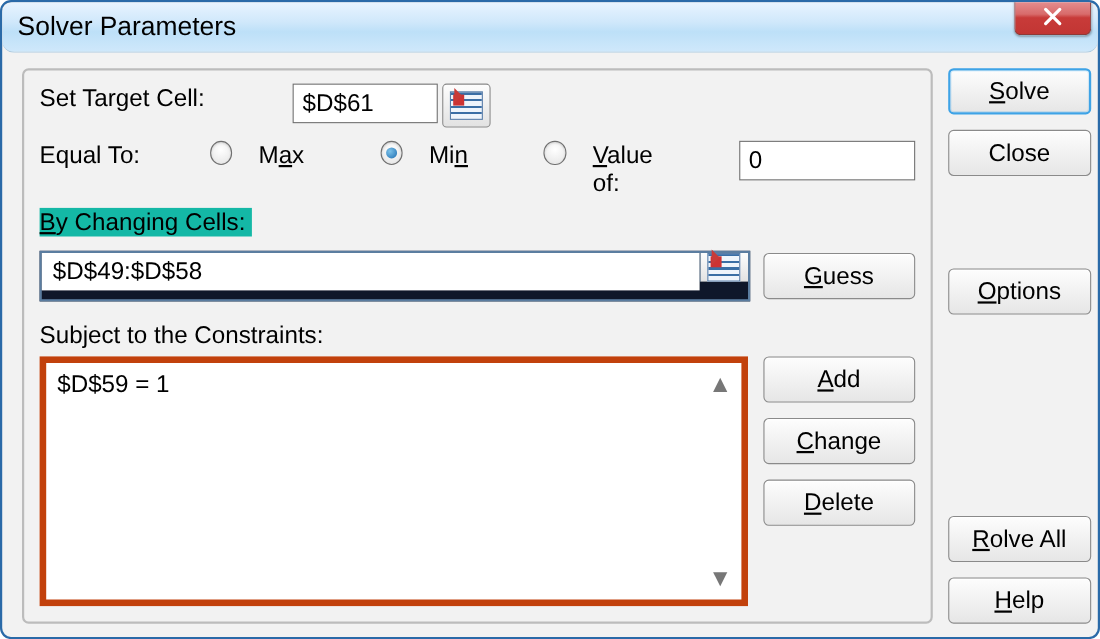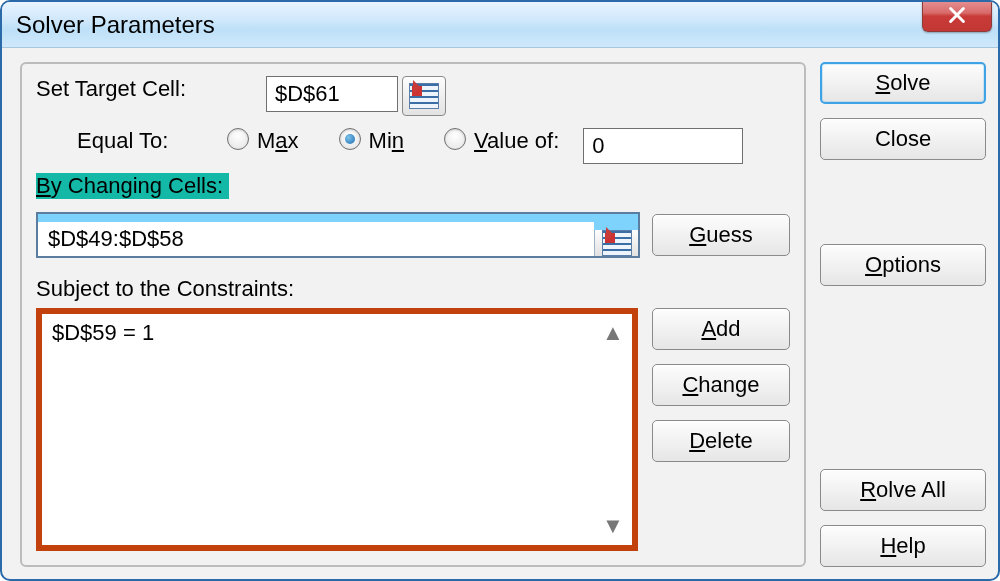--- a/index.html
+++ b/index.html
@@ -24,20 +24,21 @@
     overflow: hidden;
   }
   .titlebar {
     height: 46px;
     background: linear-gradient(to bottom, #e8f4ff 0%, #d0e8fb 40%, #bde0f8 60%, #cfe8fb 100%);
     border-bottom: 1px solid #a7c7de;
     display: flex;
     align-items: center;
     padding: 0 6px 0 14px;
     position: relative;
+    border-radius: 11px;
   }
   .titlebar .title {
     color: #000;
     font-size: 24px;
   }
   .close-btn {
     position: absolute;
     right: 6px;
     top: -4px;
     width: 70px;
@@ -165,23 +166,23 @@
   }
   .changing-row {
     display: flex;
     align-items: center;
     gap: 12px;
     margin-top: 10px;
   }
   .changing-input-wrap {
     flex: 1;
     display: flex;
-    align-items: flex-end;
+    align-items: flex-start;
     border: 2px solid #5b7da0;
-    background: #7dd3fc;
+    background: #0f172a;
     height: 46px;
   }
   .changing-input-wrap input {
     flex:1; border:none; font-size:22px; padding:4px 10px; color:#000; background:#fff;
   }
   .changing-input-wrap .range-btn {
     border: none;
     border-left: 1px solid #9db2c6;
     border-radius: 0;
     height: auto;
@@ -249,21 +250,21 @@
       <div class="left-panel">
 
         <div class="row">
           <span class="label" style="width:230px">Set Target Cell:</span>
           <input class="input" style="width: 132px;" value="$D$61">
           <div class="range-btn">
             <div class="range-icon"></div>
           </div>
         </div>
 
-        <div class="row" style="gap:0;margin-left:41px;">
+        <div class="row" style="gap:16px;">
           <span class="label" style="width:150px">Equal To:</span>
 
           <span class="radio"></span>
           <span>
             <span>M</span><span class="ul" style="text-decoration:underline">a</span><span>x</span>
           </span>
 
           <span style="width:40px"></span>
 
           <span class="radio checked"></span>

